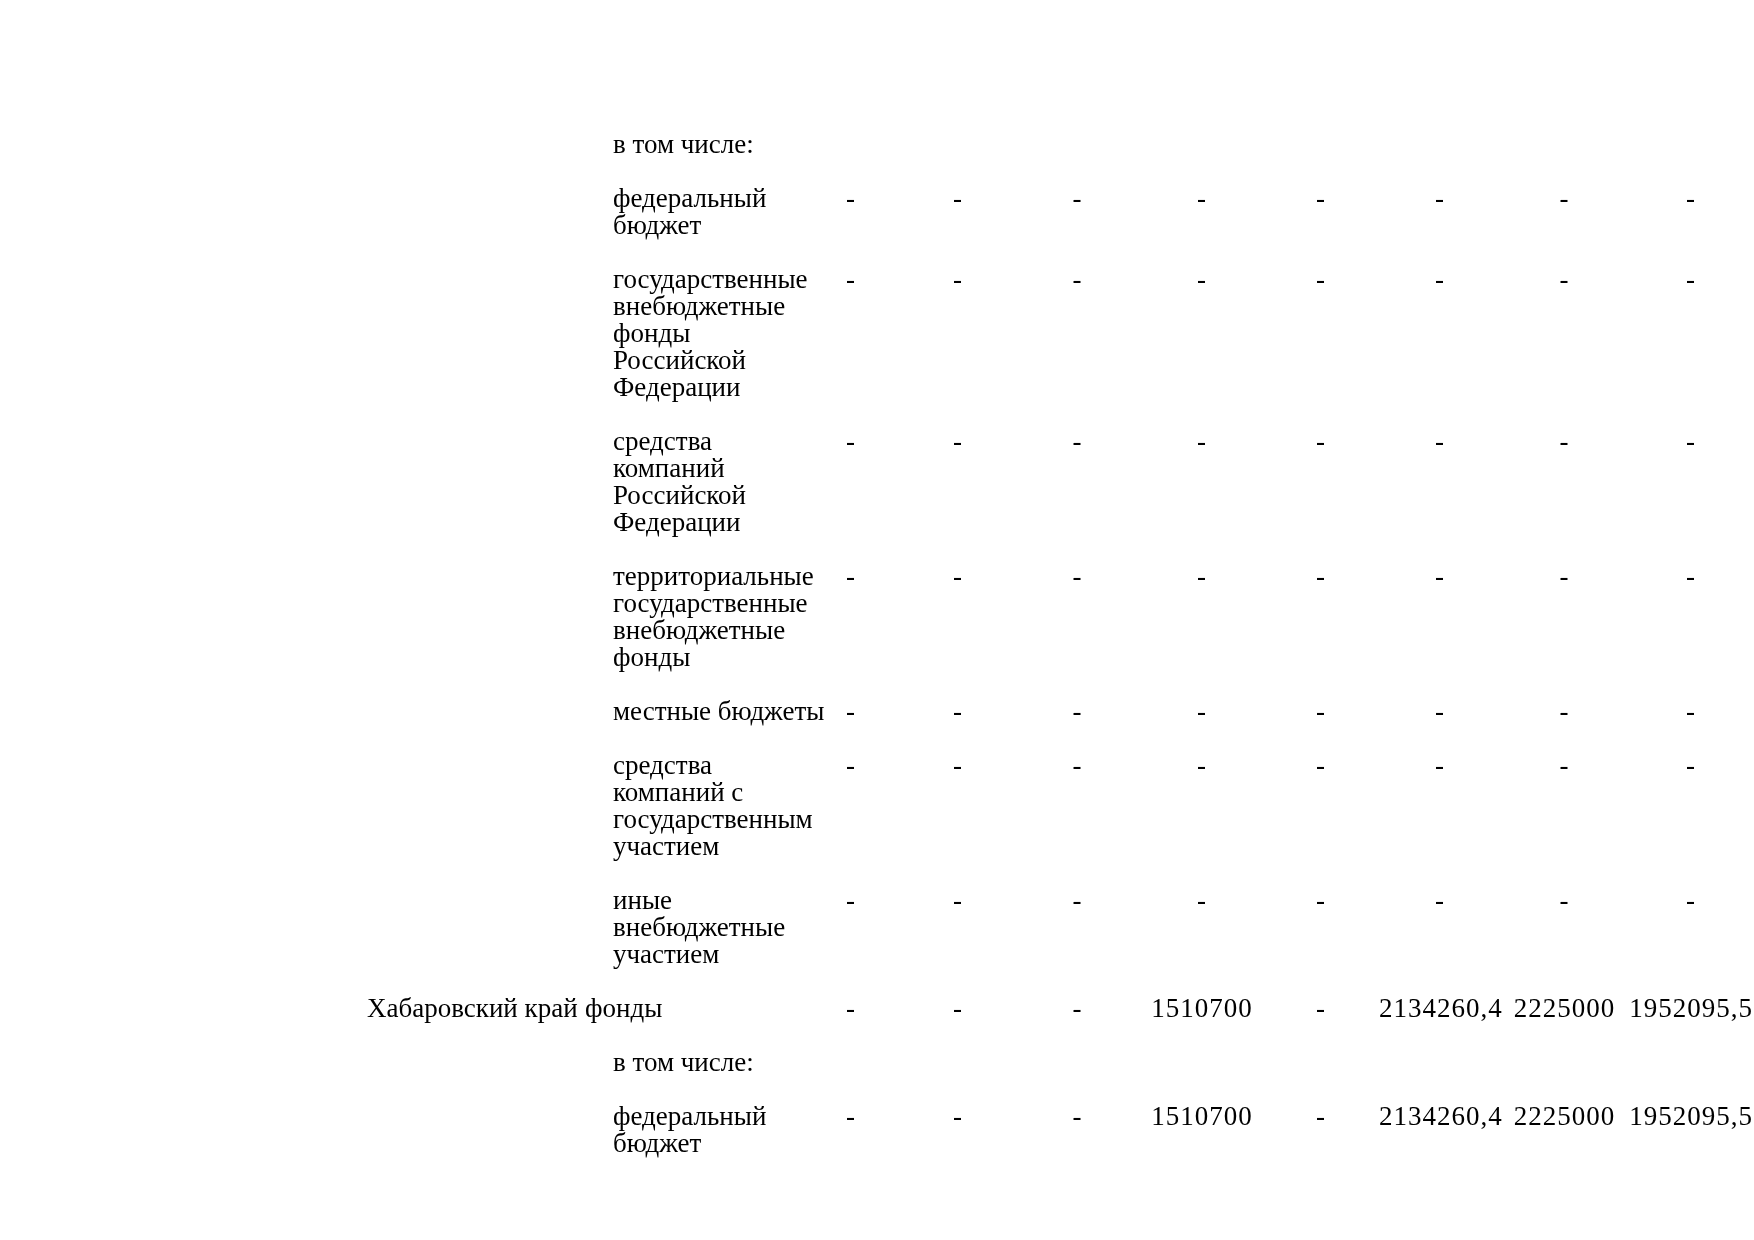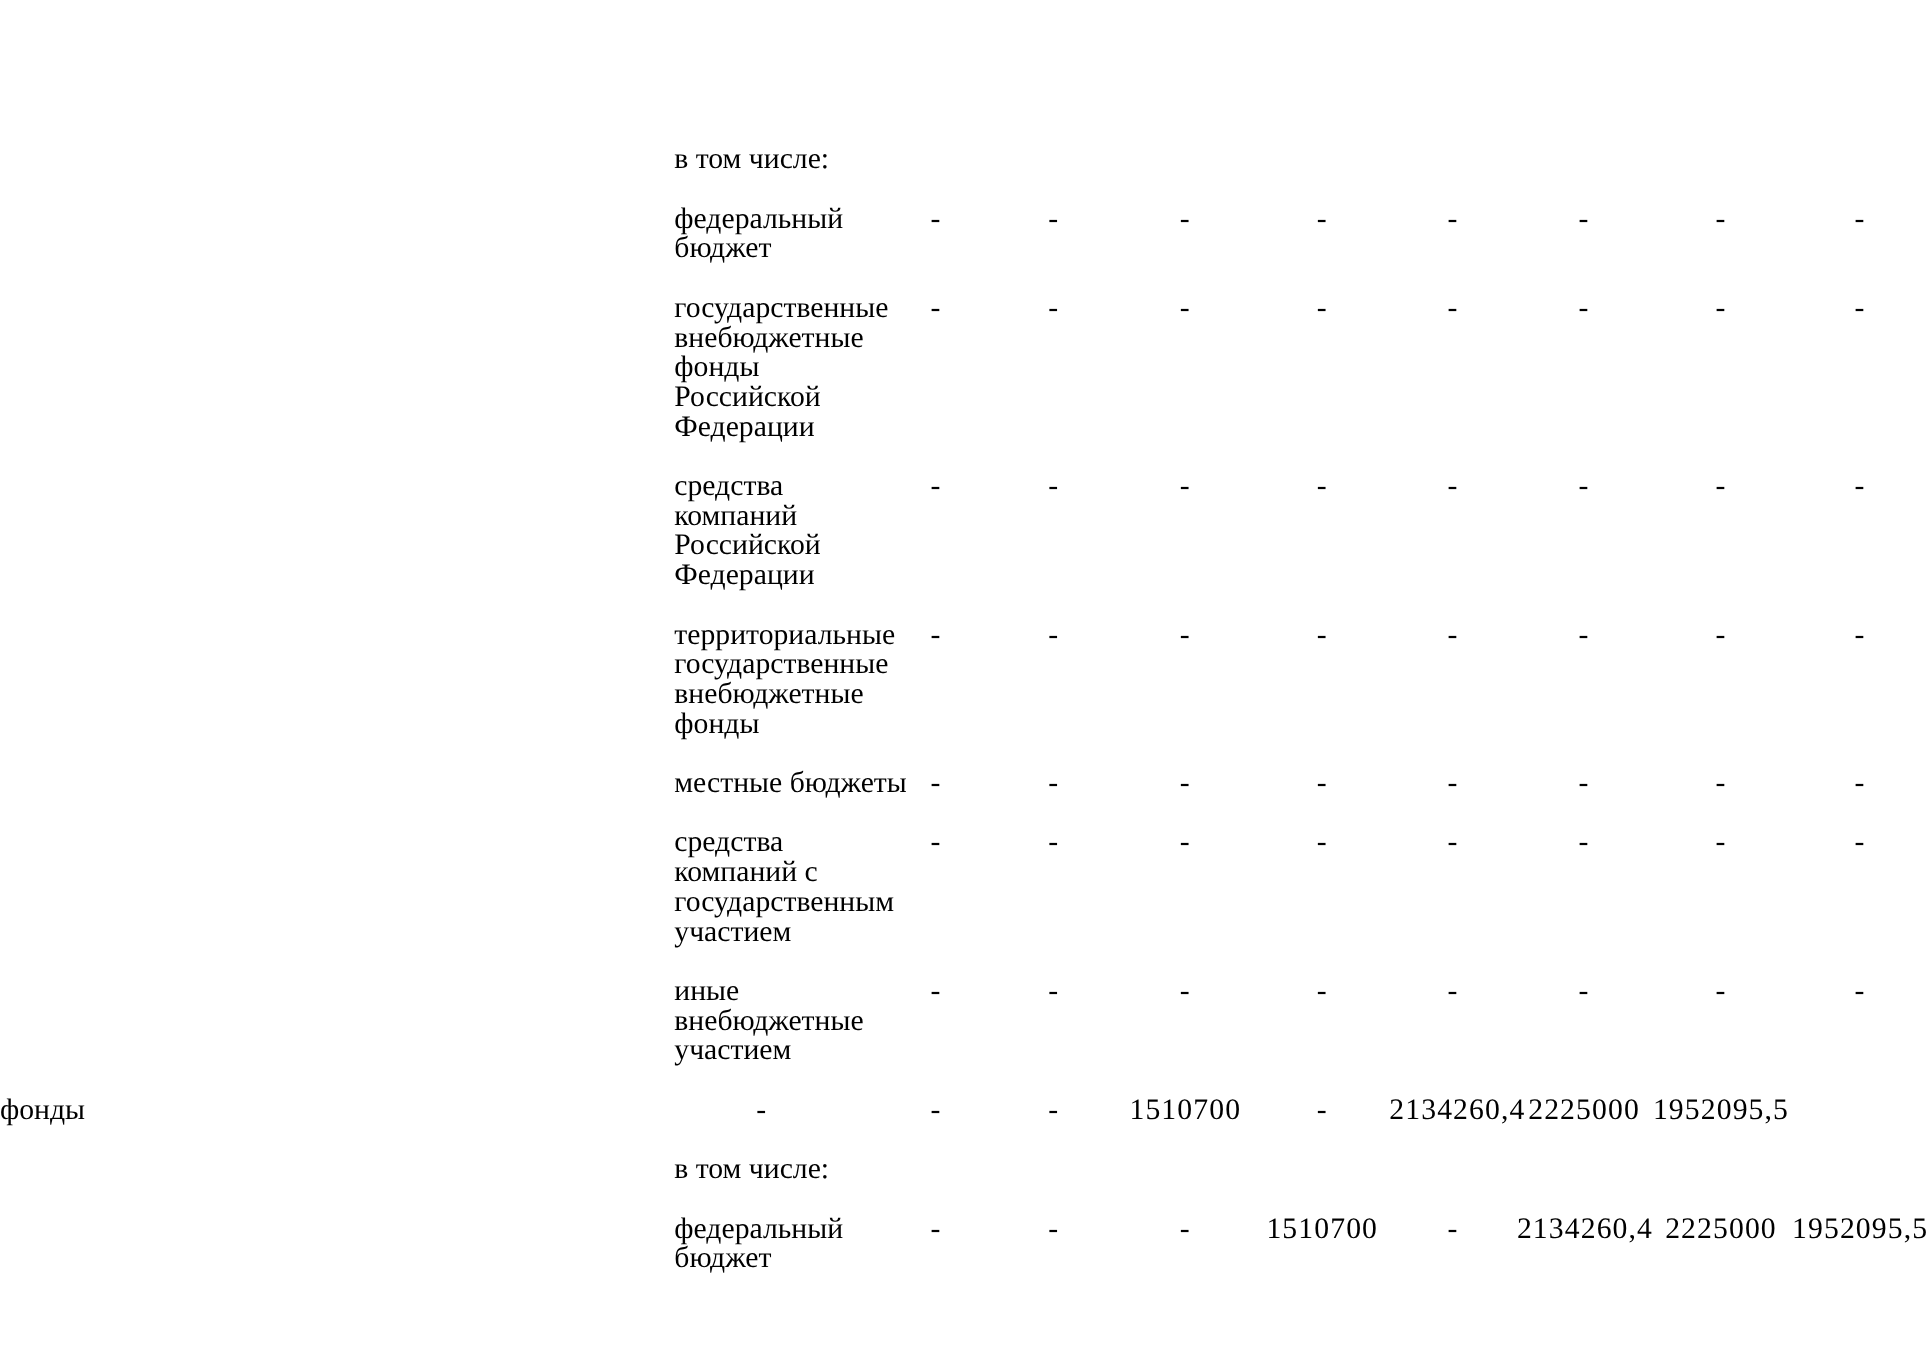--- a/index.html
+++ b/index.html
@@ -175,20 +175,21 @@
         <div class="cell val">-</div>
         <div class="cell val">-</div>
         <div class="cell val">-</div>
         <div class="cell val">-</div>
         <div class="cell val">-</div>
         <div class="cell val">-</div>
         <div class="cell val">-</div>
         <div class="cell val">-</div>
       </div>
       <div class="row">
+        <div class="cell region">Хабаровский край</div>
         <div class="cell source">
           <div class="line">фонды</div>
         </div>
         <div class="cell val">-</div>
         <div class="cell val">-</div>
         <div class="cell val">-</div>
         <div class="cell val">1510700</div>
         <div class="cell val">-</div>
         <div class="cell val">2134260,4</div>
         <div class="cell val">2225000</div>

